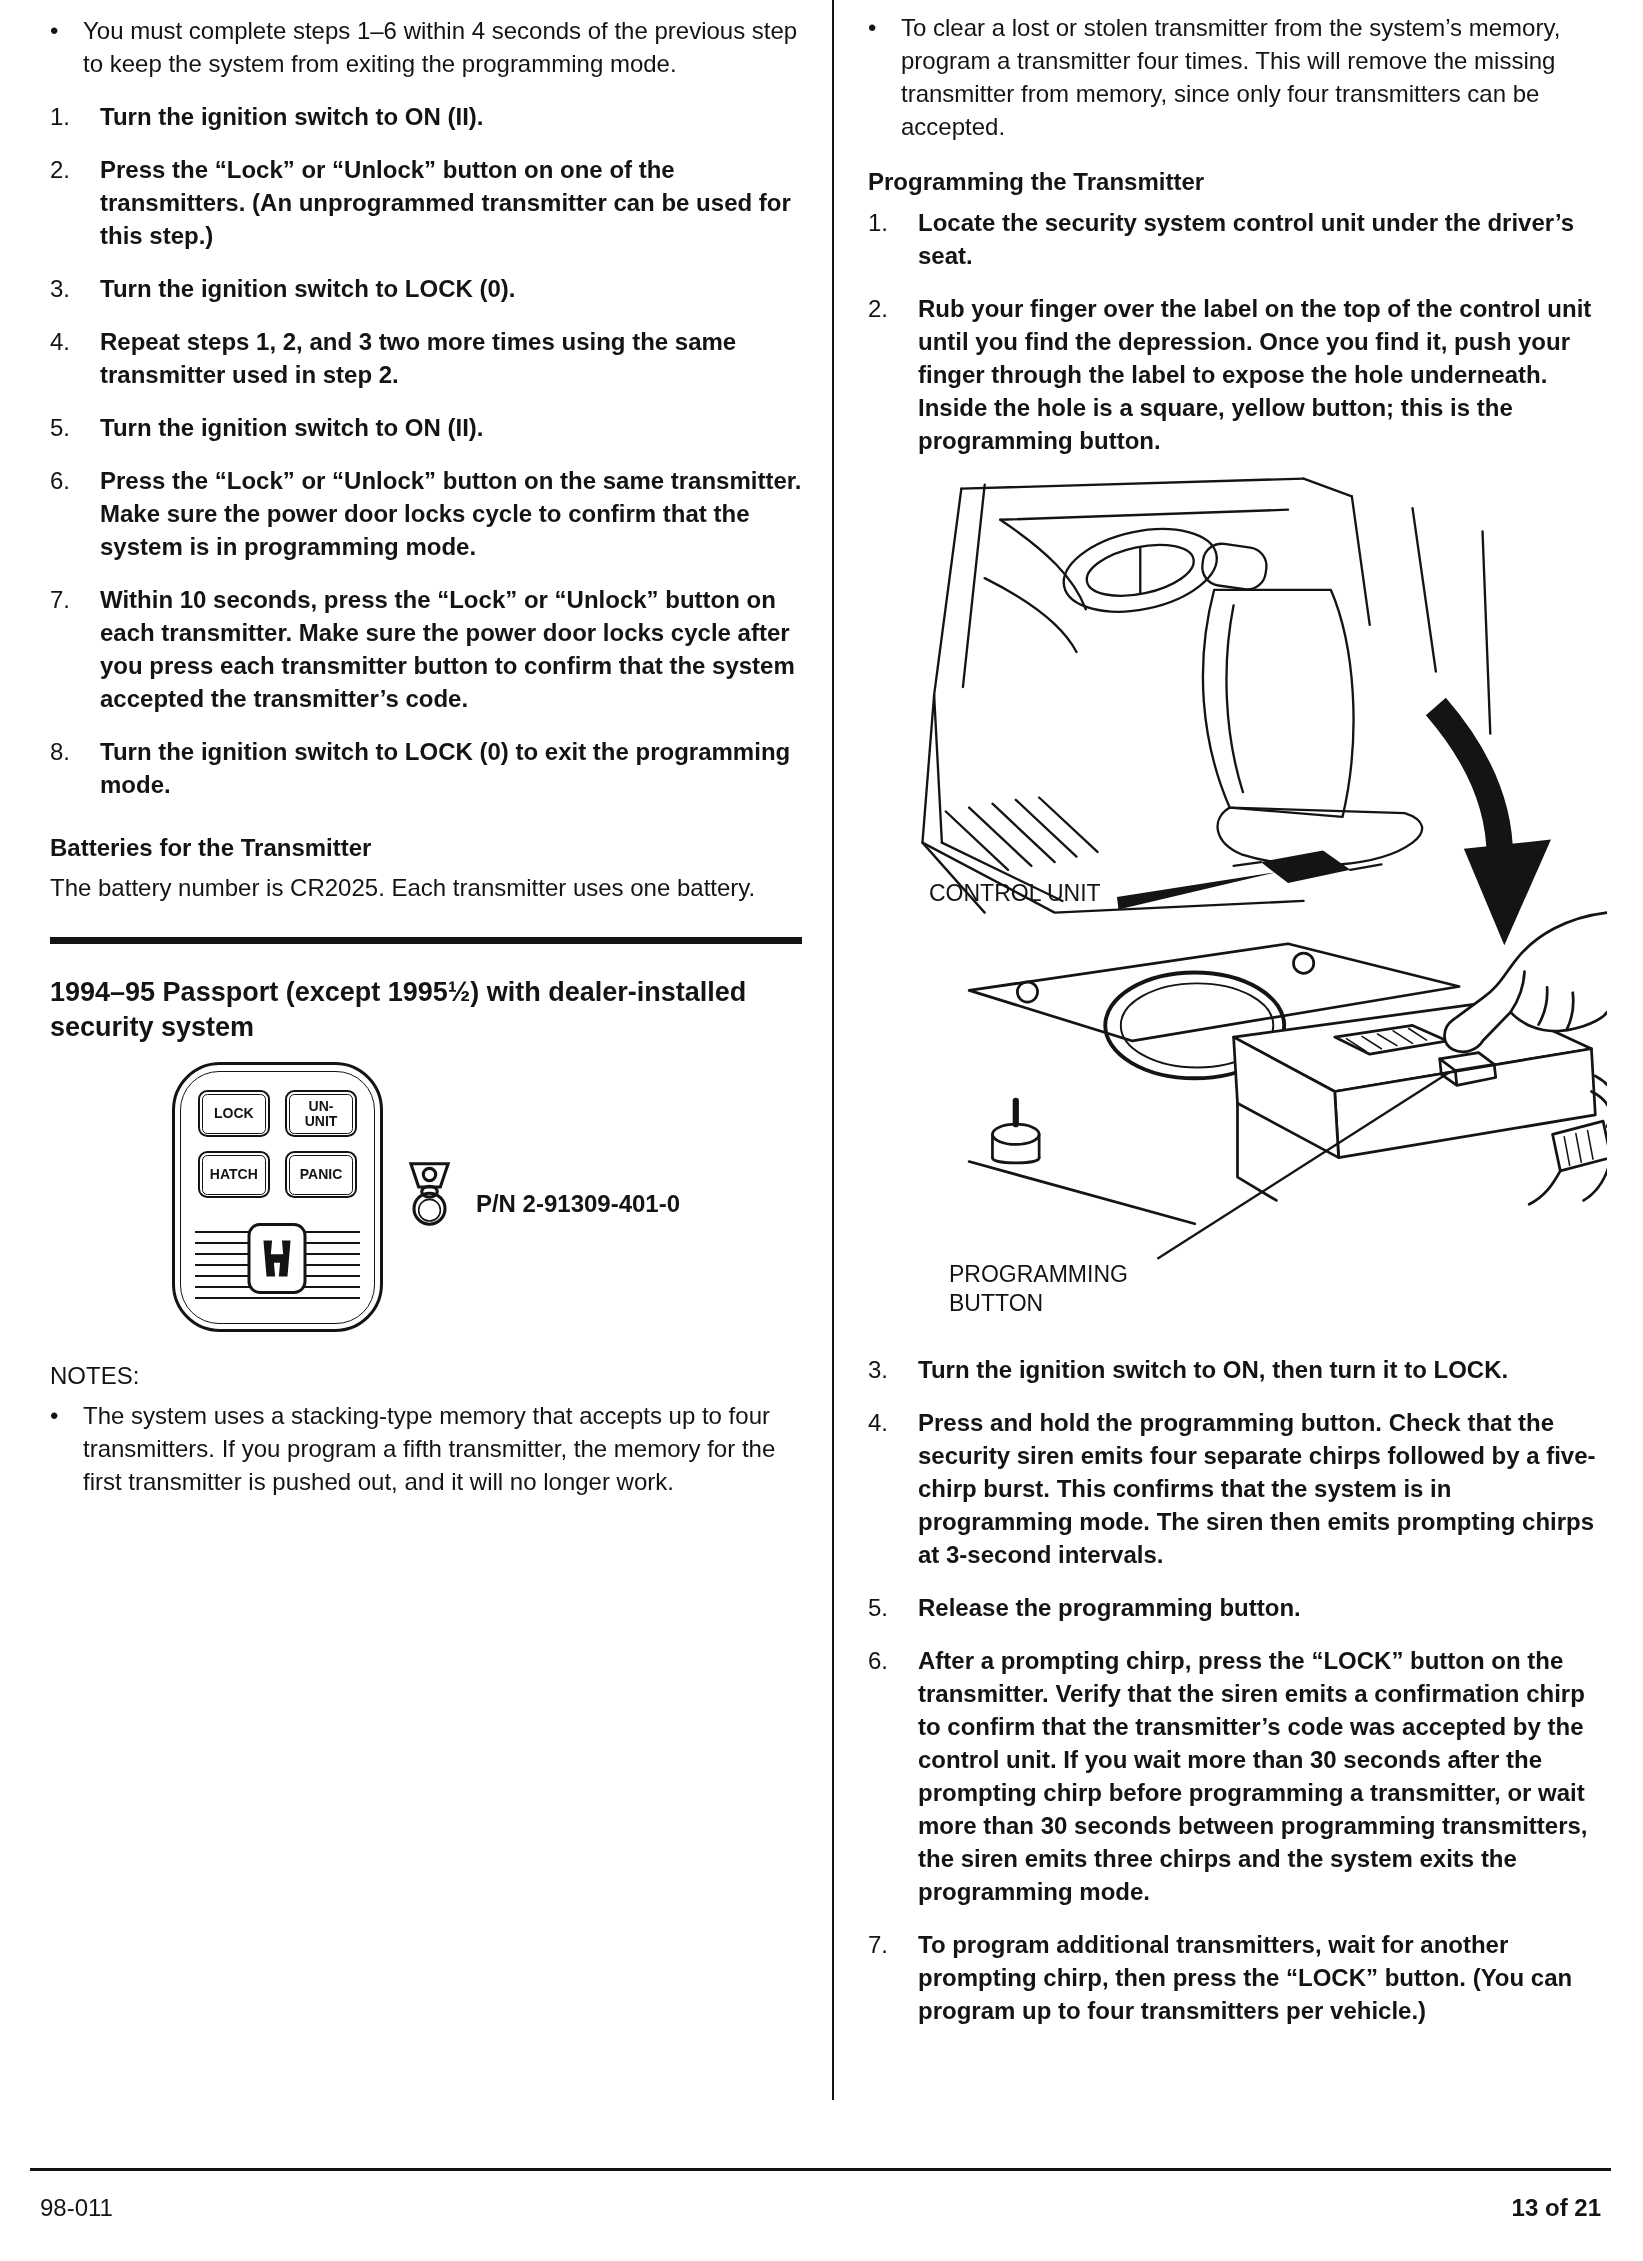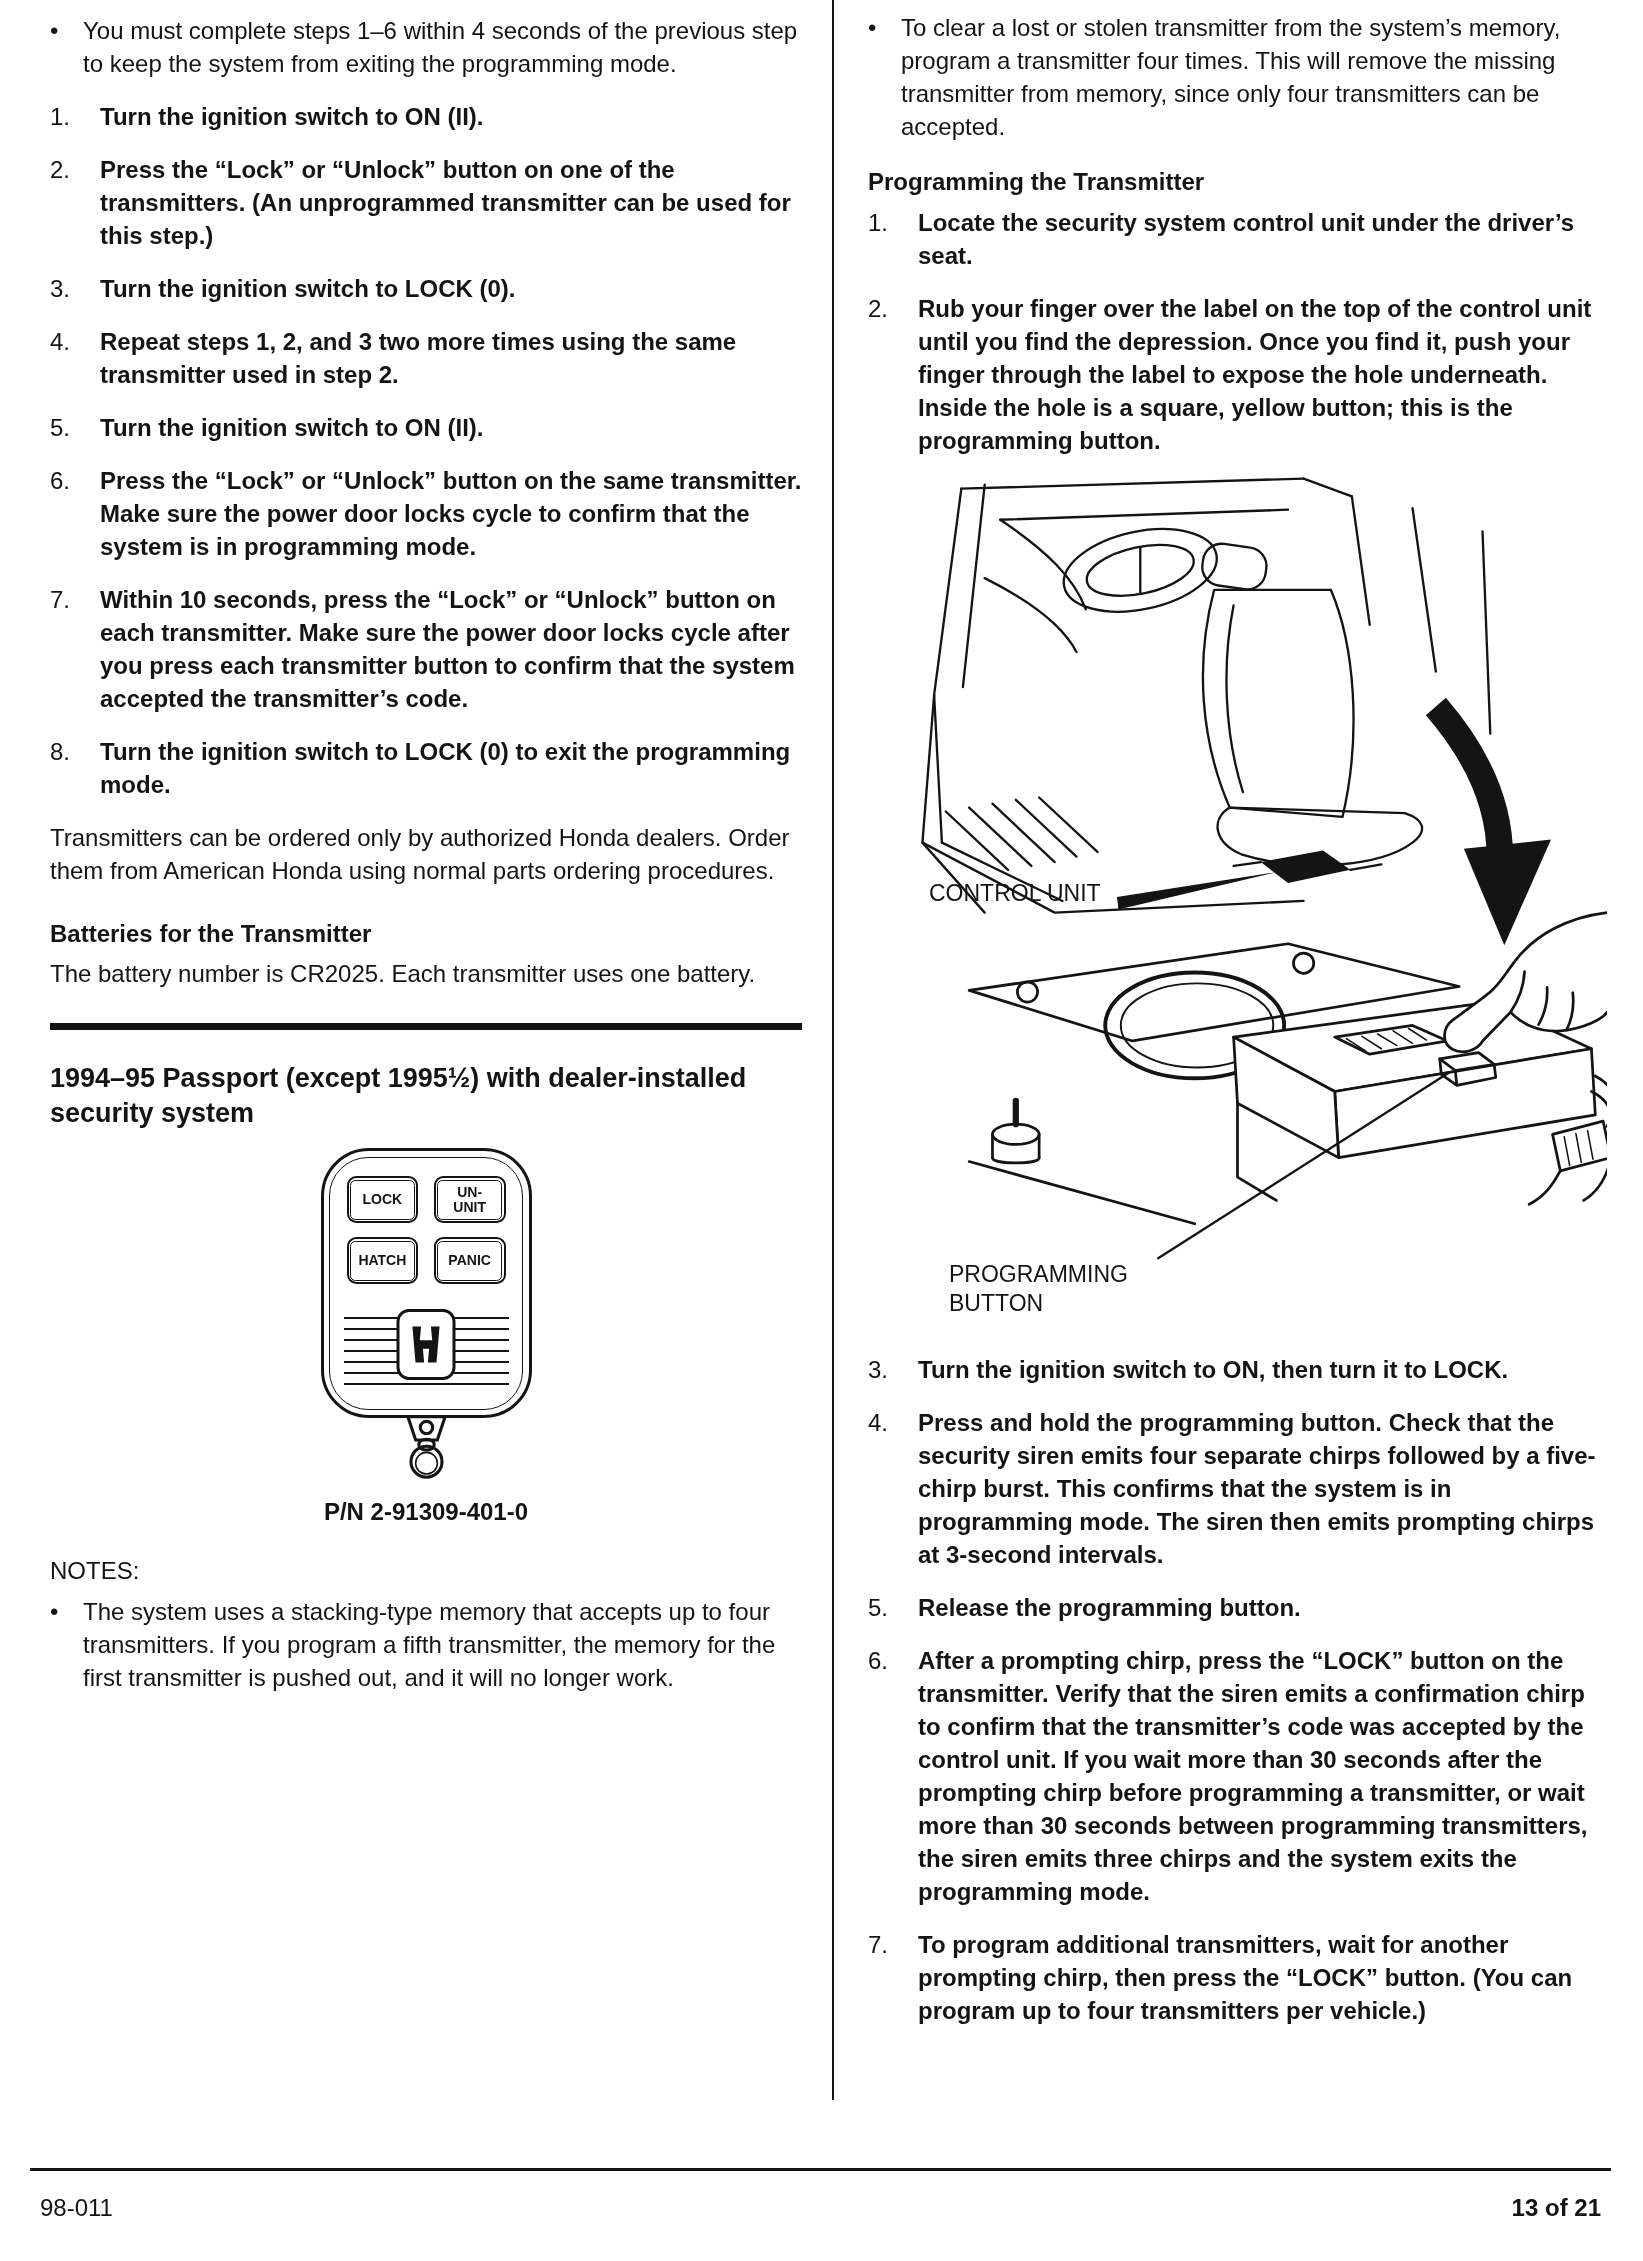--- a/index.html
+++ b/index.html
@@ -20,21 +20,21 @@
   .step-num { width:50px; flex:none; }
   .step-text { flex:1;font-weight:bold; }
 
   .h2 { font-weight:bold; margin:29.5px 0 7.8px; }
   .para { margin-bottom:20px; }
   .thick-rule { height:7px; background:#141414; margin:33px 0 31px; }
   .passport-h { font-weight:bold; font-size:27px; line-height:35px; margin-bottom:17px; }
   .notes-h { margin:26.4px 0 7.8px; }
 
   
-  .remote-wrap { display:flex; flex-direction:column; align-items:center; margin:17px 0 4.7px; }
+  .remote-wrap { display:flex; flex-direction:row; align-items:center; margin:17px 0 4.7px;justify-content:center; }
   .remote-body { position:relative; width:211px; height:270px; border:3.9px solid #141414; border-radius:48px; background:#fff; }
   .remote-inner { position:absolute; inset:5.4px; border:1.6px solid #141414; border-radius:39px; }
   .remote-buttons { position:absolute; left:23px; right:23px; top:25px; display:grid; grid-template-columns:1fr 1fr; gap:14px 15.5px; }
   .rbtn { height:47px; border:2.3px solid #141414; border-radius:9.3px; position:relative;
           display:flex; align-items:center; justify-content:center; background:#fff;
           font-weight:bold; font-size:14px; line-height:14.8px; text-align:center; white-space:pre-line; }
   .rbtn::after { content:""; position:absolute; inset:1.6px; border:1.6px solid #141414; border-radius:5.4px; pointer-events:none; }
   .ridges { position:absolute; left:20px; right:20px; top:166px; height:76px;
             background:repeating-linear-gradient(to bottom,#141414 0 1.6px,transparent 1.6px 11px); }
   .emblem { position:absolute; left:50%; top:158px; transform:translateX(-50%);
@@ -93,21 +93,20 @@
     </div>
     <div class="step">
       <div class="step-num">7.</div>
       <div class="step-text">Within 10 seconds, press the “Lock” or “Unlock” button on each transmitter. Make sure the power door locks cycle after you press each transmitter button to confirm that the system accepted the transmitter’s code.</div>
     </div>
     <div class="step">
       <div class="step-num">8.</div>
       <div class="step-text">Turn the ignition switch to LOCK (0) to exit the programming mode.</div>
     </div>
 
-    <div class="para">Transmitters can be ordered only by authorized Honda dealers. Order them from American Honda using normal parts ordering procedures.</div>
 
     <div class="h2">Batteries for the Transmitter</div>
     <div class="para">The battery number is CR2025. Each transmitter uses one battery.</div>
 
     <div class="thick-rule"></div>
 
     <div class="passport-h">1994–95 Passport (except 1995½) with dealer-installed security system</div>
 
     <div class="remote-wrap">
       <div class="remote-body">

